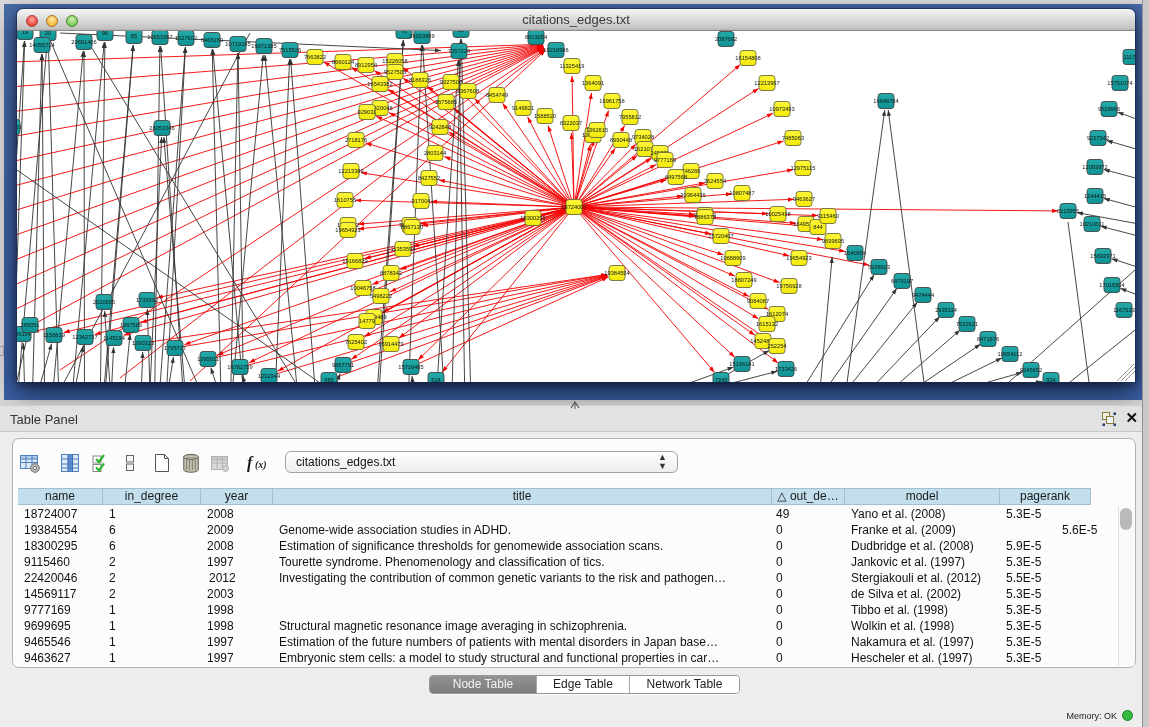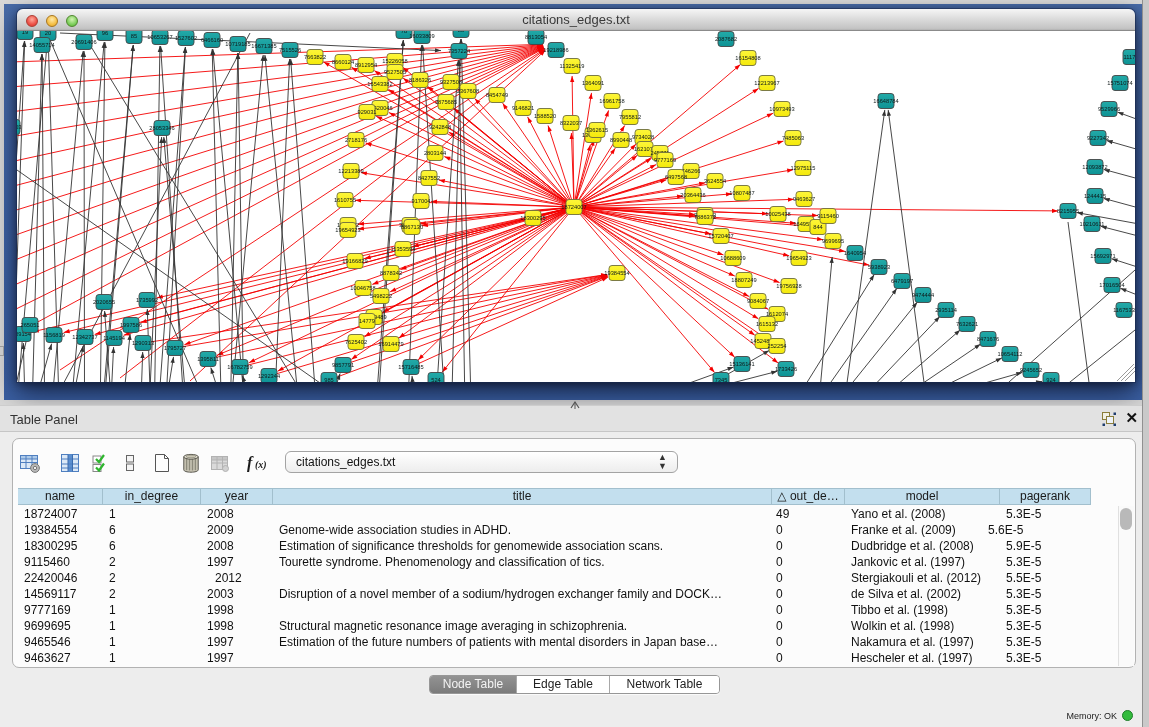--- a/index.html
+++ b/index.html
@@ -816,21 +816,21 @@
     <span style="left:833px">Yano et al. (2008)</span>
 <span style="left:988px">5.3E-5</span>
   </div>
 <div class="trow" style="top:522px">
 <span style="left:6px">19384554</span>
     <span style="left:91px">6</span>
 <span style="left:189px">2009</span>
     <span style="left:261px;width:490px">Genome-wide association studies in ADHD.</span>
 <span style="left:758px">0</span>
     <span style="left:833px">Franke et al. (2009)</span>
-<span style="left:970px">5.6E-5</span>
+<span style="left:1044px">5.6E-5</span>
   </div>
 <div class="trow" style="top:538px">
 <span style="left:6px">18300295</span>
     <span style="left:91px">6</span>
 <span style="left:189px">2008</span>
     <span style="left:261px;width:490px">Estimation of significance thresholds for genomewide association scans.</span>
 <span style="left:758px">0</span>
     <span style="left:833px">Dudbridge et al. (2008)</span>
 <span style="left:988px">5.9E-5</span>
   </div>
@@ -839,30 +839,30 @@
     <span style="left:91px">2</span>
 <span style="left:189px">1997</span>
     <span style="left:261px;width:490px">Tourette syndrome. Phenomenology and classification of tics.</span>
 <span style="left:758px">0</span>
     <span style="left:833px">Jankovic et al. (1997)</span>
 <span style="left:988px">5.3E-5</span>
   </div>
 <div class="trow" style="top:570px">
 <span style="left:6px">22420046</span>
     <span style="left:91px">2</span>
-<span style="left:197px">2012</span>
+<span style="left:191px">2012</span>
+    <span style="left:261px;width:490px">Investigating the contribution of common genetic variants to the risk and pathogen…</span>
 <span style="left:758px">0</span>
     <span style="left:833px">Stergiakouli et al. (2012)</span>
 <span style="left:988px">5.5E-5</span>
   </div>
 <div class="trow" style="top:586px">
 <span style="left:6px">14569117</span>
     <span style="left:91px">2</span>
 <span style="left:189px">2003</span>
-    <span style="left:261px;width:490px">Disruption of a novel member of a sodium/hydrogen exchanger family and DOCK…</span>
 <span style="left:758px">0</span>
     <span style="left:833px">de Silva et al. (2002)</span>
 <span style="left:988px">5.3E-5</span>
   </div>
 <div class="trow" style="top:602px">
 <span style="left:6px">9777169</span>
     <span style="left:91px">1</span>
 <span style="left:189px">1998</span>
 <span style="left:758px">0</span>
     <span style="left:833px">Tibbo et al. (1998)</span>
@@ -883,28 +883,29 @@
 <span style="left:189px">1997</span>
     <span style="left:261px;width:490px">Estimation of the future numbers of patients with mental disorders in Japan base…</span>
 <span style="left:758px">0</span>
     <span style="left:833px">Nakamura et al. (1997)</span>
 <span style="left:988px">5.3E-5</span>
   </div>
 <div class="trow" style="top:650px">
 <span style="left:6px">9463627</span>
     <span style="left:91px">1</span>
 <span style="left:189px">1997</span>
+    <span style="left:261px;width:490px">Embryonic stem cells: a model to study structural and functional properties in car…</span>
 <span style="left:758px">0</span>
     <span style="left:833px">Hescheler et al. (1997)</span>
 <span style="left:988px">5.3E-5</span>
   </div>
 <div id="vscroll"></div>
 <div id="vthumb"></div>
 <div id="segs">
-  <div class="seg sel" style="width:86px">Node Table</div>
+  <div class="seg sel" style="width:106px">Node Table</div>
   <div class="seg" style="width:93px">Edge Table</div>
   <div class="seg" style="width:110px">Network Table</div>
 </div>
 <div id="memory">Memory: OK</div>
 <div id="memdot"></div>
 <div id="rightedge"></div>
 <svg style="position:absolute;left:569px;top:400px" width="12" height="10" viewBox="0 0 12 10">
     <path d="M2 8 L6 2 L10 8" fill="none" stroke="#555" stroke-width="1.2"></path>
     <path d="M6 2 L6 9" stroke="#555" stroke-width="1"></path>
   </svg>

